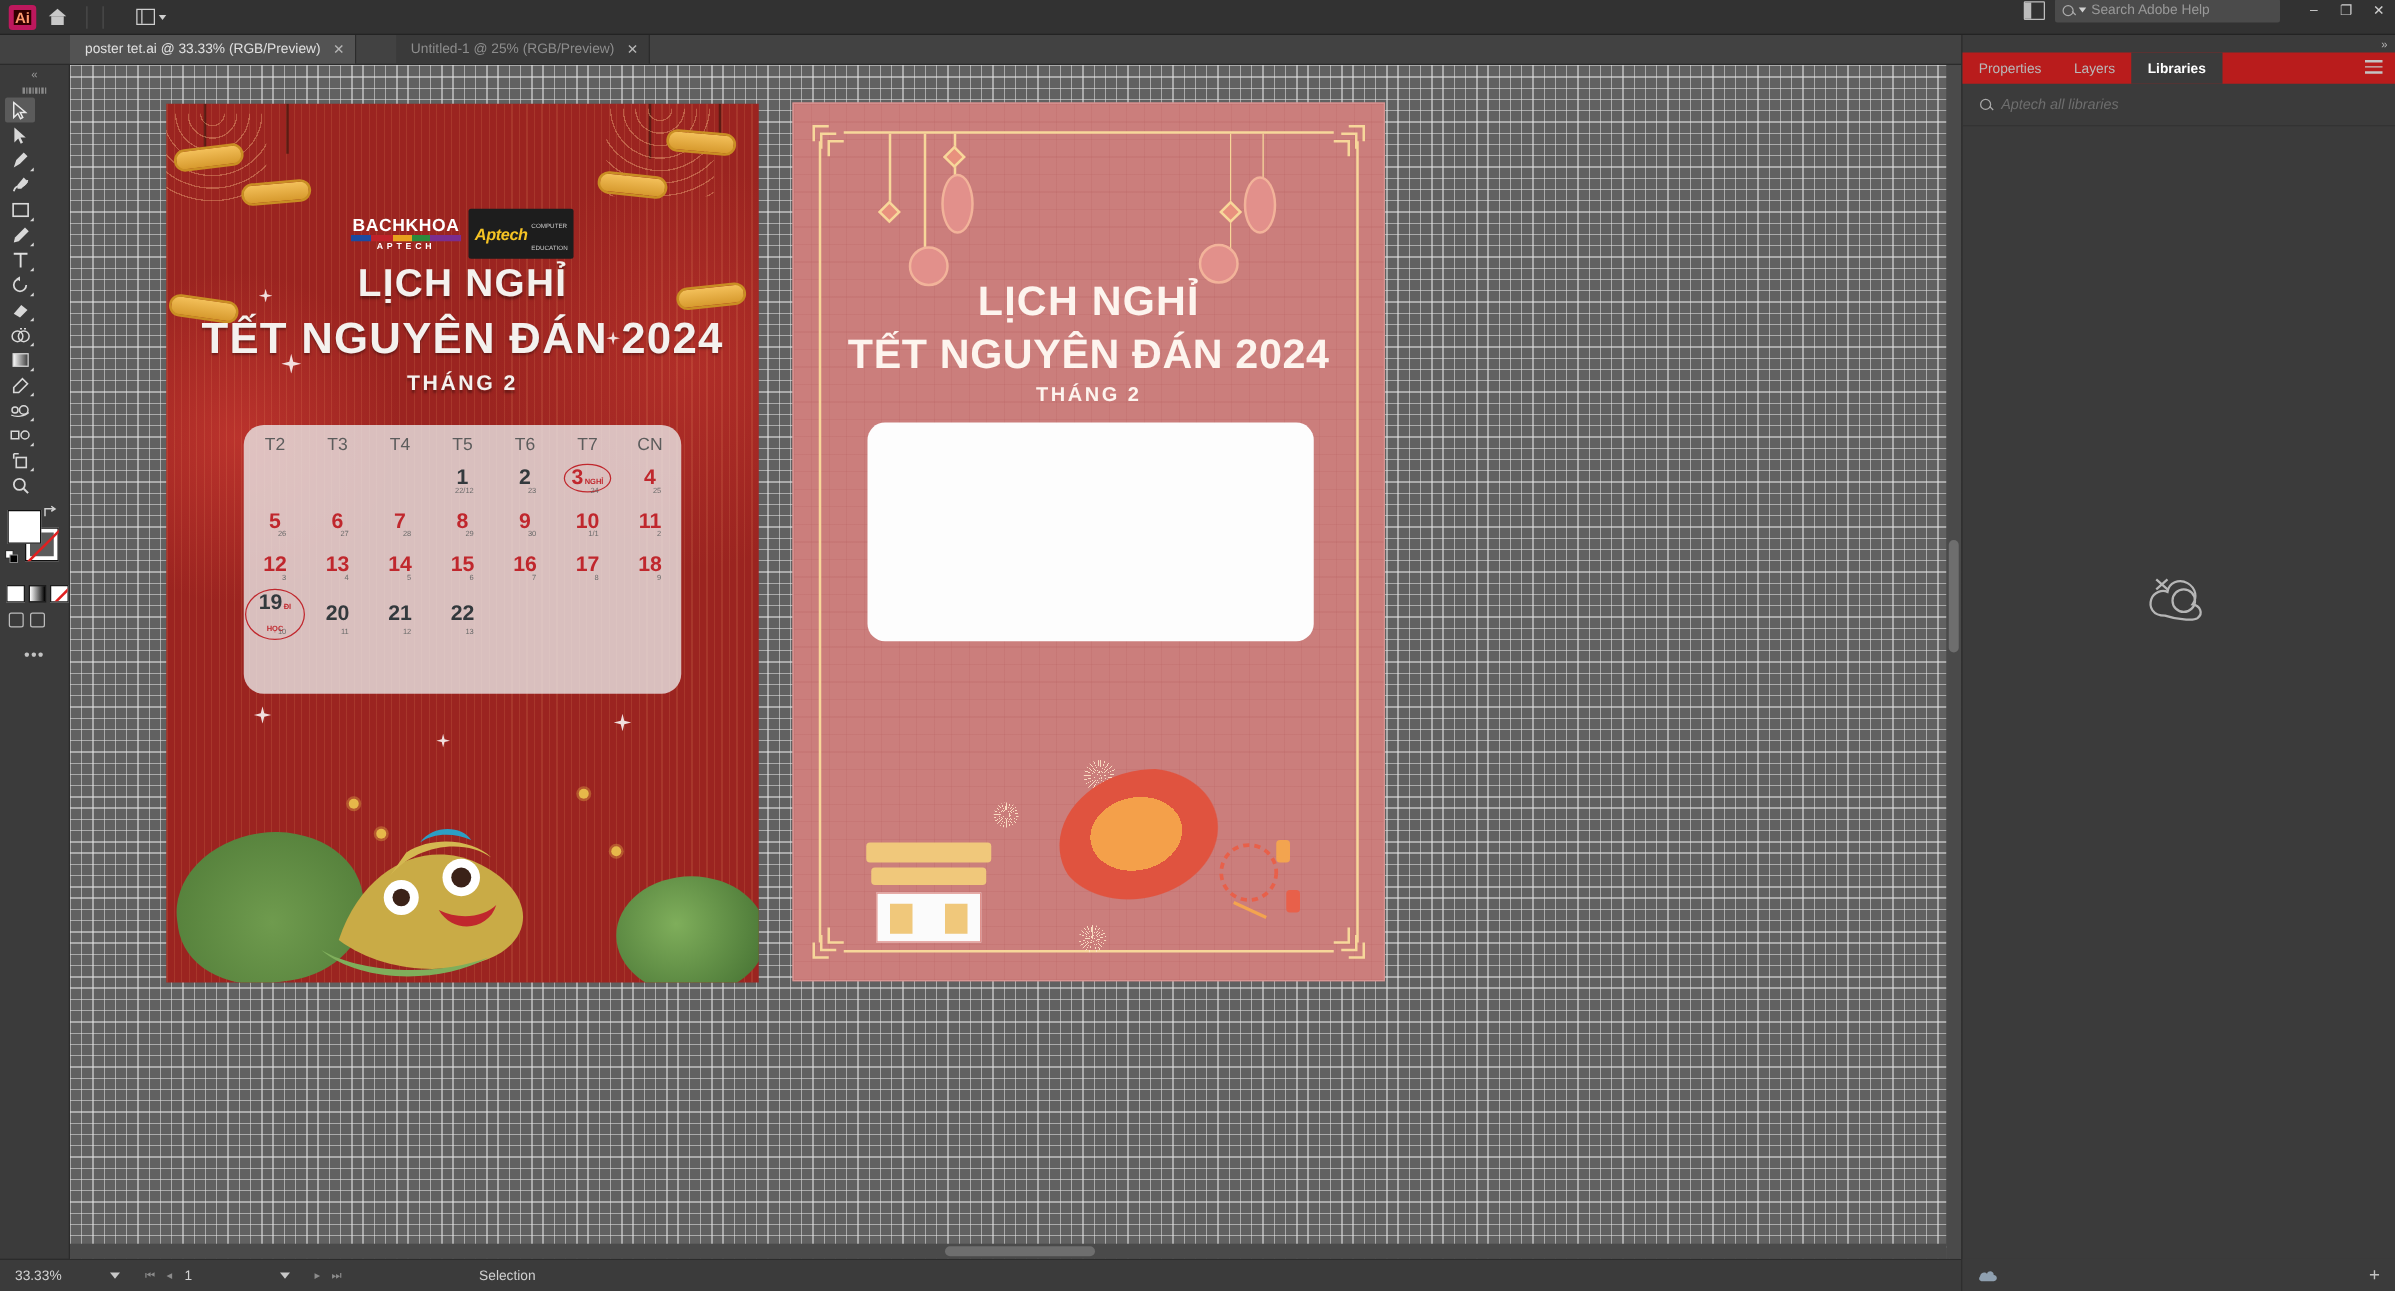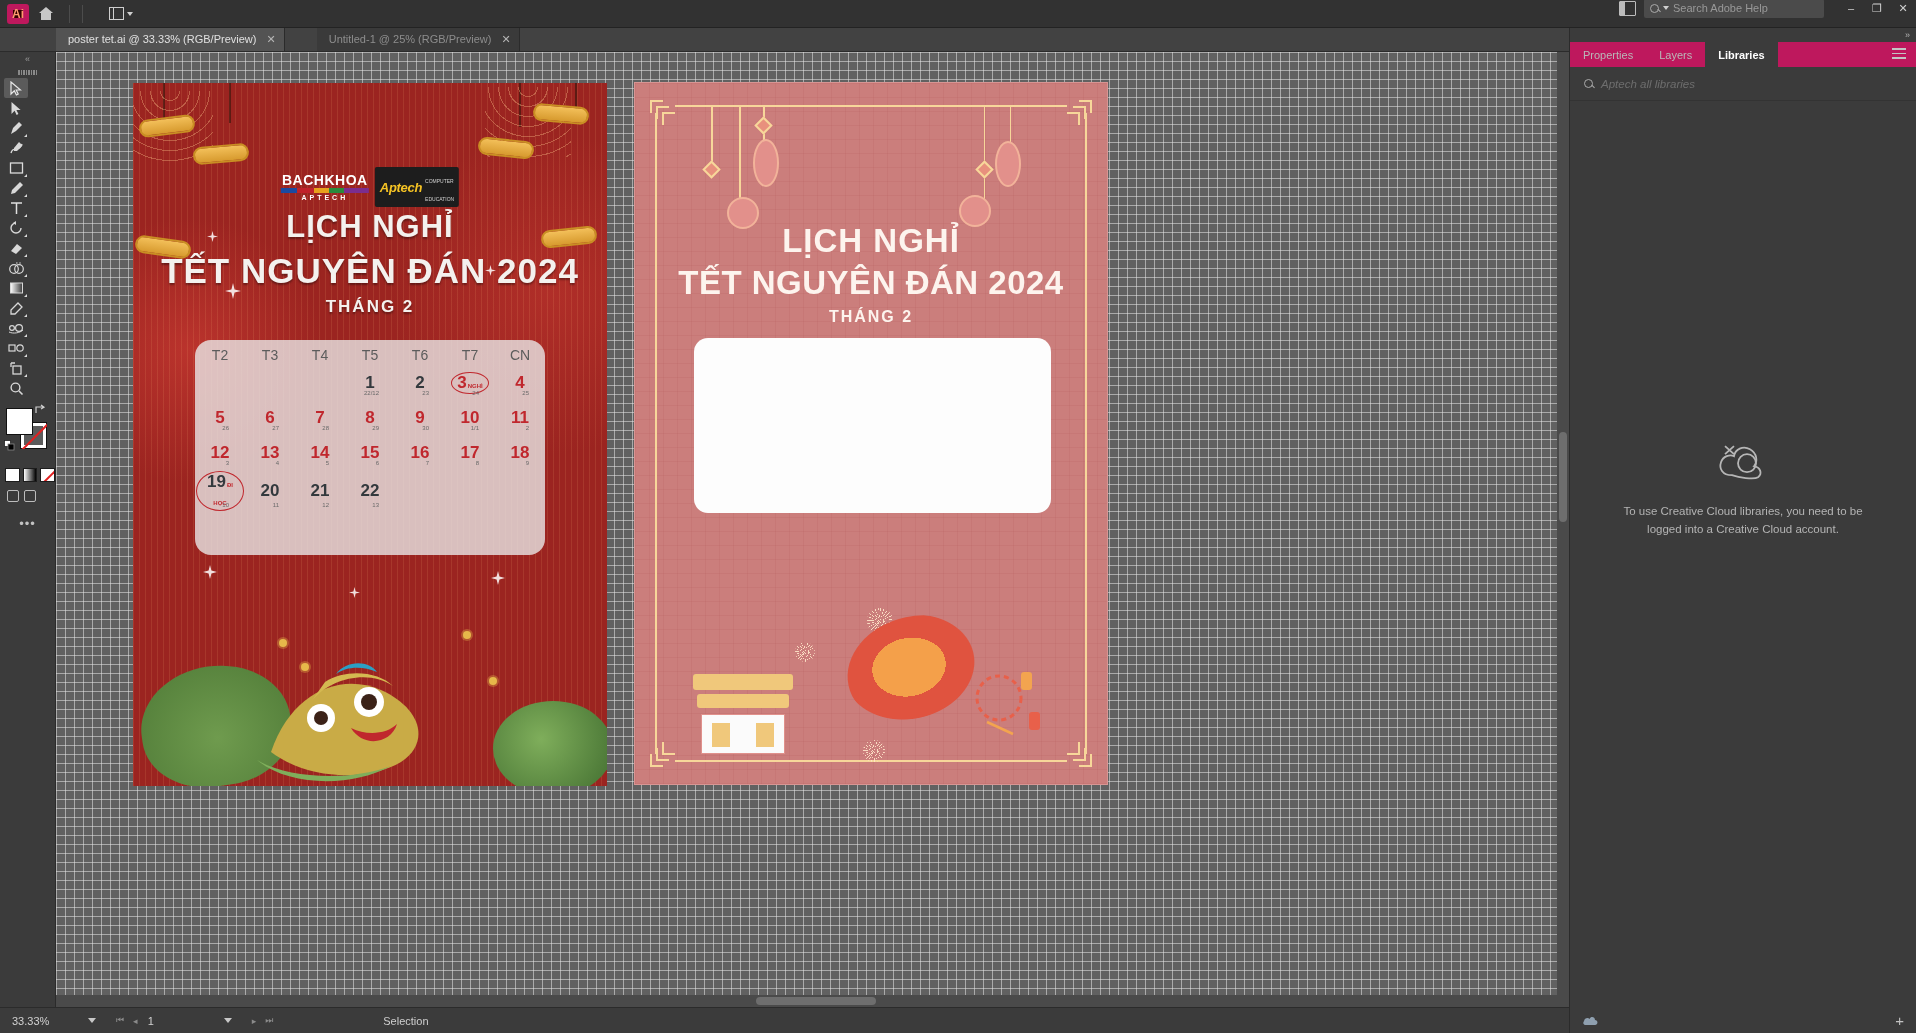--- a/index.html
+++ b/index.html
@@ -5,21 +5,21 @@
   html,body{margin:0;padding:0;background:#535353;}
   body{width:1916px;height:1033px;overflow:hidden;
        font-family:"Liberation Sans","DejaVu Sans",sans-serif;
        -webkit-font-smoothing:antialiased;}
   *{box-sizing:border-box;}
 
   
   .menubar{height:28px;background:#323232;display:flex;align-items:center;
            position:relative;border-bottom:1px solid #232323;}
   .ai-logo{width:22px;height:20px;margin-left:7px;background:#330000;
-           border:6px solid #be185d;border-radius:3px;color:#ff9a6e;
+           border:4px solid #be185d;border-radius:3px;color:#ff9a6e;
            font-size:12px;font-weight:bold;display:flex;align-items:center;
            justify-content:center;font-family:"Liberation Sans",sans-serif;}
   .home-btn{width:34px;height:28px;display:flex;align-items:center;justify-content:center;}
   .home-ico{width:15px;height:13px;position:relative;}
   .home-ico:before{content:"";position:absolute;left:0;top:4px;width:0;height:0;
      border-left:7.5px solid transparent;border-right:7.5px solid transparent;
      border-bottom:6px solid #c8c8c8;top:0;}
   .home-ico:after{content:"";position:absolute;left:2.5px;top:6px;width:10px;height:7px;background:#c8c8c8;}
   .menu-div{width:1px;height:18px;background:#4c4c4c;margin:0 6px;}
   .menu-items{display:flex;align-items:center;height:28px;margin-left:6px;}
@@ -197,21 +197,21 @@
   .sb-nav{display:flex;align-items:center;gap:9px;margin-left:6px;color:#8b8b8b;font-size:9px;}
   .pagefield{width:62px;color:#d2d2d2;font-size:11px;margin-left:10px;}
   .sb-status{margin-left:110px;color:#cfcfcf;font-size:11px;}
   .sb-right{margin-left:auto;display:flex;align-items:center;gap:14px;margin-right:14px;color:#bdbdbd;font-size:10px;}
 
   
   .rpanel{position:absolute;right:0;top:28px;bottom:0;width:347px;background:#3b3b3b;
           border-left:1px solid #2b2b2b;}
   .rp-collapse{height:14px;display:flex;align-items:center;justify-content:flex-end;
                padding-right:6px;color:#b5b5b5;font-size:9px;}
-  .rp-tabs{height:25px;background:#be185d;display:flex;align-items:stretch;position:relative;}
+  .rp-tabs{height:25px;background:#b91c1c;display:flex;align-items:stretch;position:relative;}
   .rp-tab{padding:0 13px;display:flex;align-items:center;font-size:11px;color:#b9b9b9;}
   .rp-tab.active{background:#3b3b3b;color:#fff;font-weight:bold;}
   .rp-menu{position:absolute;right:10px;top:6px;width:14px;}
   .rp-menu i{display:block;height:1.5px;background:#c4c4c4;margin-bottom:3px;}
   .rp-search{height:34px;display:flex;align-items:center;gap:8px;padding:0 14px;
              border-bottom:1px solid #333;}
   .rp-search .ph{color:#6e6e6e;font-size:11.5px;font-style:italic;}
   .cc-empty{position:absolute;left:0;right:0;top:46%;transform:translateY(-50%);
             text-align:center;padding:0 46px;}
   .cc-logo{width:54px;height:40px;margin:0 auto 18px;position:relative;}
@@ -640,21 +640,20 @@
     <span class="mag"></span>
     <span class="ph">Aptech all libraries</span>
   </div>
 
   <div class="cc-empty">
     <svg class="cc-logo" viewBox="0 0 54 40">
       <path d="M16 34 C6 34 3 27 5 21 C7 15 14 13 18 15 C19 8 27 4 34 8 C41 12 42 20 38 25 C44 26 47 32 42 36 C38 39 22 36 16 34 Z" fill="none" stroke="#b6b6b6" stroke-width="1.8"></path>
       <circle cx="31" cy="22" r="9" fill="none" stroke="#b6b6b6" stroke-width="1.8"></circle>
       <path d="M9 5 L18 13 M18 5 L9 13" stroke="#b6b6b6" stroke-width="1.8"></path>
     </svg>
-    <div class="cc-msg">To use Creative Cloud libraries, you need to be logged into a Creative Cloud account.</div>
   </div>
 
   <div class="rp-bottom">
     <svg class="cloud-ico" viewBox="0 0 17 11">
       <path d="M4 10 C1.5 10 0.5 7.8 2 6.2 C2.4 3 6 2 7.6 4 C8.6 1 13 1.6 13 5 C16 5 16.6 9.6 13 10 Z" fill="#8fa0b0"></path>
     </svg>
     <span class="plus">+</span>
   </div>
 </div>
 

